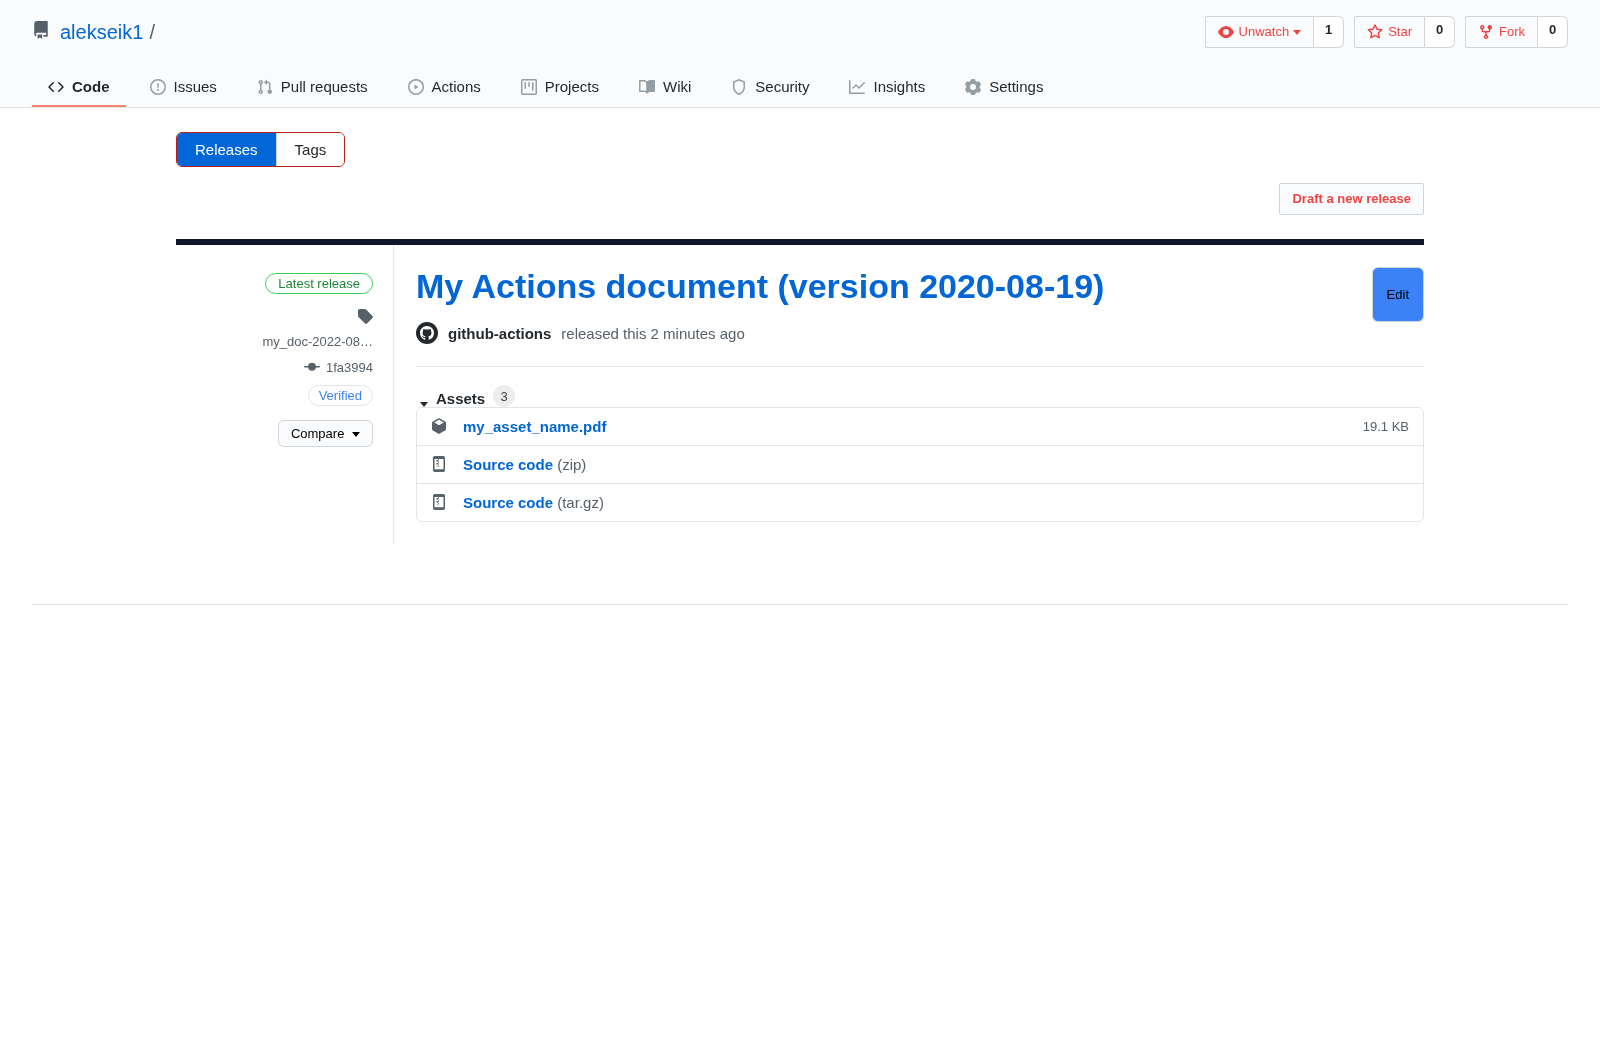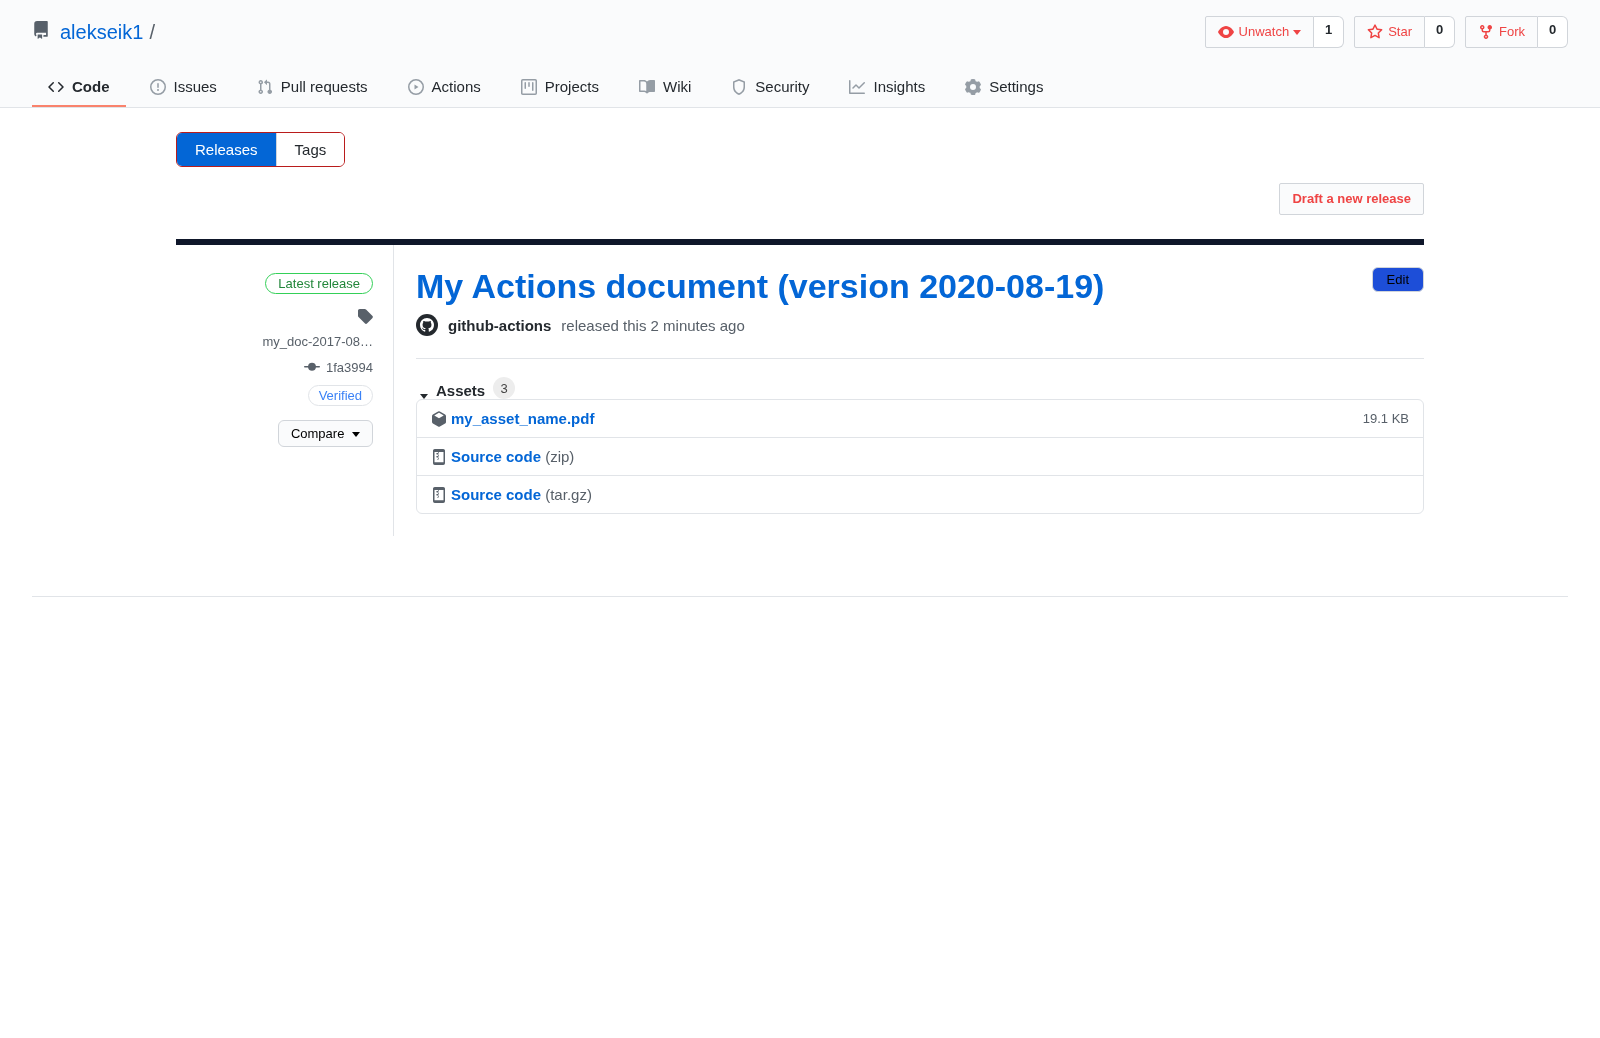--- a/index.html
+++ b/index.html
@@ -36,33 +36,33 @@
 .release-wrap { display: flex; border-top: 6px solid #0f172a; margin-top: 24px; }
 .sidebar { width: 218px; padding: 28px 20px 20px 0; border-right: 1px solid #e1e4e8; text-align: right; }
 .label-pill { display: inline-block; padding: 2px 12px; font-size: 13px; font-weight: 500; color: #22863a; border: 1px solid #34d058; border-radius: 2em; margin-bottom: 14px; }
 .sidebar-row { display: flex; align-items: center; justify-content: flex-end; gap: 6px; color: #586069; margin-bottom: 10px; font-size: 13px; }
 .verified { display: inline-block; padding: 2px 10px; font-size: 13px; color: #3b82f6; border: 1px solid #e1e4e8; border-radius: 2em; margin-bottom: 14px; }
 .compare-btn { padding: 5px 12px; background: #fafbfc; border: 1px solid #d1d5da; border-radius: 6px; font-size: 13px; cursor: pointer; }
 
 .main { flex: 1; padding: 22px 0 22px 22px; }
 .main-head { display: flex; justify-content: space-between; align-items: flex-start; }
 .release-title { font-size: 34px; font-weight: 600; color: #0366d6; margin-bottom: 8px; }
-.edit-btn { padding: 4px 14px; background: #1d4ed8; border: 1px solid #d1d5da; border-radius: 6px; font-size: 13px; cursor: pointer; }
+.edit-btn { padding: 19px 14px; background: #3b82f6; border: 1px solid #d1d5da; border-radius: 6px; font-size: 13px; cursor: pointer; }
 .byline { display: flex; align-items: center; gap: 10px; color: #586069; font-size: 15px; margin-bottom: 22px; }
 .byline .author { font-weight: 600; color: #24292e; }
 .avatar { width: 22px; height: 22px; border-radius: 50%; background: #24292e; display: flex; align-items: center; justify-content: center; color: #fff; }
 .release-body { font-family: SFMono-Regular, Consolas, "Liberation Mono", Menlo, monospace; font-size: 14px; color: #24292e; margin-bottom: 26px; }
 .release-body p { margin-bottom: 16px; }
 .divider { border-top: 1px solid #e1e4e8; margin-bottom: 18px; }
 .assets-head { display: flex; align-items: flex-end; gap: 8px; font-size: 15px; font-weight: 600; cursor: pointer; }
 .count-badge { background: #ededed; color: #444; border-radius: 50%; width: 22px; height: 22px; display: inline-flex; align-items: center; justify-content: center; font-size: 13px; font-weight: 500; }
 .asset-list { border: 1px solid #e1e4e8; border-radius: 6px; }
 .asset-row { display: flex; justify-content: space-between; align-items: center; padding: 10px 14px; border-top: 1px solid #e1e4e8; }
 .asset-row:first-child { border-top: none; }
-.asset-left { display: flex; align-items: center; gap: 4px; }
+.asset-left { display: flex; gap: 16px; }
 .asset-left a { color: #0366d6; font-weight: 600; text-decoration: none; font-size: 15px; }
 .asset-ext { color: #586069; font-weight: 400; }
 .asset-size { color: #586069; font-size: 13px; }
 .footer-rule { border-top: 1px solid #e1e4e8; margin: 60px 32px 40px; }
 .caret-down { display: inline-block; width: 0; height: 0; border-left: 4px solid transparent; border-right: 4px solid transparent; border-top: 5px solid currentColor; vertical-align: middle; margin-left: 4px; }
 </style>
 </head>
 <body>
 
 <div class="topbar">
@@ -178,21 +178,21 @@
 
   <div class="release-wrap">
     <aside class="sidebar">
       <span class="label-pill">Latest release</span>
       <div class="sidebar-row">
         <svg width="16" height="16" viewBox="0 0 16 16" fill="currentColor">
             <path d="M2.5 7.775V2.75a.25.25 0 01.25-.25h5.025a.25.25 0 01.177.073l6.25 6.25a.25.25 0 010 .354l-5.025 5.025a.25.25 0 01-.354 0l-6.25-6.25a.25.25 0 01-.073-.177zm-1.5 0V2.75C1 1.784 1.784 1 2.75 1h5.025c.464 0 .91.184 1.238.513l6.25 6.25a1.75 1.75 0 010 2.474l-5.026 5.026a1.75 1.75 0 01-2.474 0l-6.25-6.25A1.75 1.75 0 011 7.775zM6 5a1 1 0 100 2 1 1 0 000-2z"></path>
           </svg>
       </div>
       <div class="sidebar-row">
-          <span>my_doc-2017-08…</span>
+          <span>my_doc-2022-08…</span>
         </div>
       <div class="sidebar-row">
         <svg width="16" height="16" viewBox="0 0 16 16" fill="currentColor">
             <path d="M10.5 7.75a2.5 2.5 0 11-5 0 2.5 2.5 0 015 0zm1.43.75a4.002 4.002 0 01-7.86 0H.75a.75.75 0 110-1.5h3.32a4.001 4.001 0 017.86 0h3.32a.75.75 0 110 1.5h-3.32z"></path>
           </svg>
         <span>1fa3994</span>
       </div>
       <span class="verified">Verified</span>
       <div><button class="compare-btn"><span>Compare</span> <span class="caret-down"></span></button></div>
     </aside>

